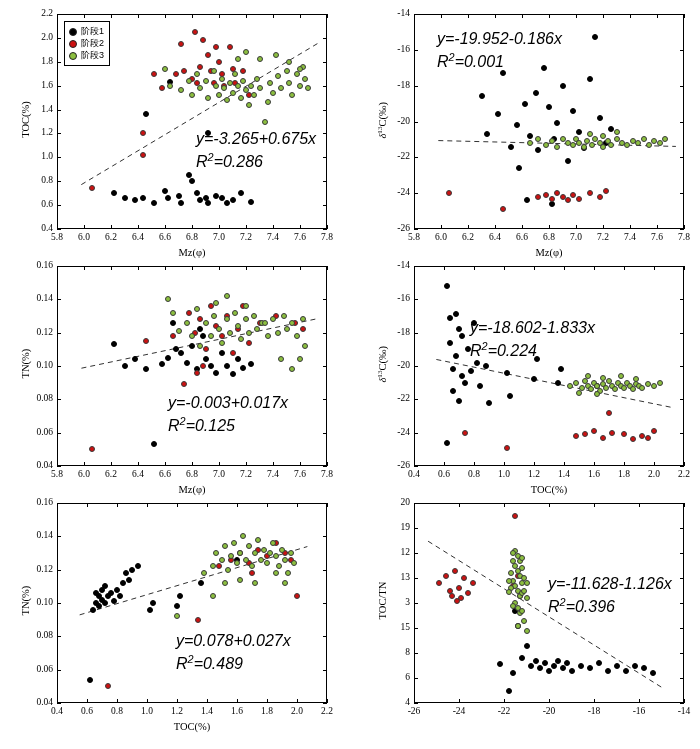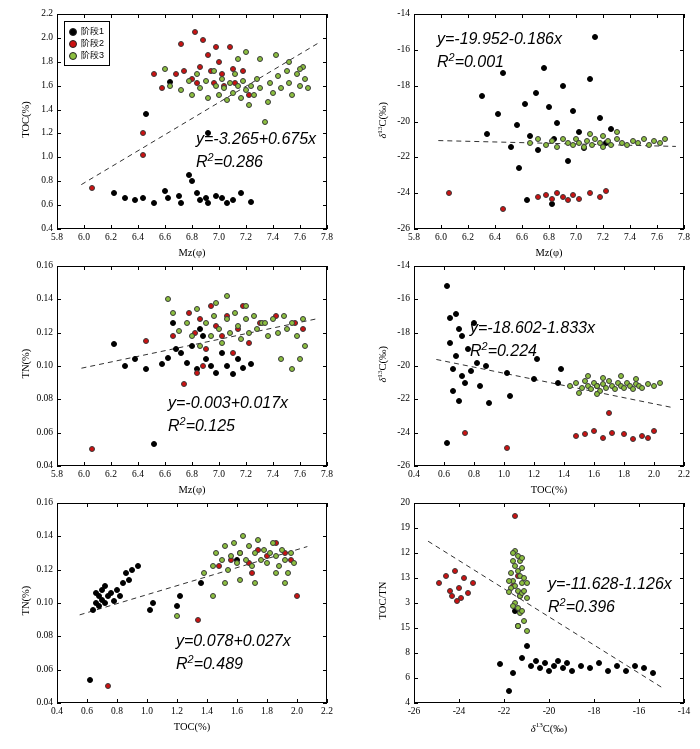--- a/index.html
+++ b/index.html
@@ -793,21 +793,20 @@
     <div class="ticklabel" style="left: 372px; top: 572px; width: 38px; text-align: right;">13</div>
     <div class="tick" style="left: 414px; top: 553px; width: 4px; height: 1px;"></div>
     <div class="tick" style="left: 680px; top: 553px; width: 4px; height: 1px;"></div>
     <div class="ticklabel" style="left: 372px; top: 547px; width: 38px; text-align: right;">12</div>
     <div class="tick" style="left: 414px; top: 528px; width: 4px; height: 1px;"></div>
     <div class="tick" style="left: 680px; top: 528px; width: 4px; height: 1px;"></div>
     <div class="ticklabel" style="left: 372px; top: 522px; width: 38px; text-align: right;">19</div>
     <div class="tick" style="left: 414px; top: 503px; width: 4px; height: 1px;"></div>
     <div class="tick" style="left: 680px; top: 503px; width: 4px; height: 1px;"></div>
     <div class="ticklabel" style="left: 372px; top: 497px; width: 38px; text-align: right;">20</div>
-    <div class="axtitle" style="left: 414px; top: 721px; width: 270px;"><i>δ</i><sup>13</sup>C(‰)</div>
     <div class="ytitle" style="left: 352px; top: 595px; width: 60px; text-align: center; transform: rotate(-90deg);">TOC/TN</div>
     <svg class="fitline" width="270" height="200" style="position: absolute; left: 414px; top: 503px;">
       <line x1="14.0625" y1="38.19687500000009" x2="249.1875" y2="185.280625" stroke="#333" stroke-width="1" stroke-dasharray="5,4"></line>
     </svg>
     <div class="pt" style="left: 512.25px; top: 607.5px; background: rgb(0, 0, 0); border-color: rgb(0, 0, 0);"></div>
     <div class="pt" style="left: 514.5px; top: 622.5px; background: rgb(0, 0, 0); border-color: rgb(0, 0, 0);"></div>
     <div class="pt" style="left: 496.5px; top: 661.25px; background: rgb(0, 0, 0); border-color: rgb(0, 0, 0);"></div>
     <div class="pt" style="left: 519px; top: 655px; background: rgb(0, 0, 0); border-color: rgb(0, 0, 0);"></div>
     <div class="pt" style="left: 528px; top: 662.5px; background: rgb(0, 0, 0); border-color: rgb(0, 0, 0);"></div>
     <div class="pt" style="left: 532.5px; top: 657.5px; background: rgb(0, 0, 0); border-color: rgb(0, 0, 0);"></div>

